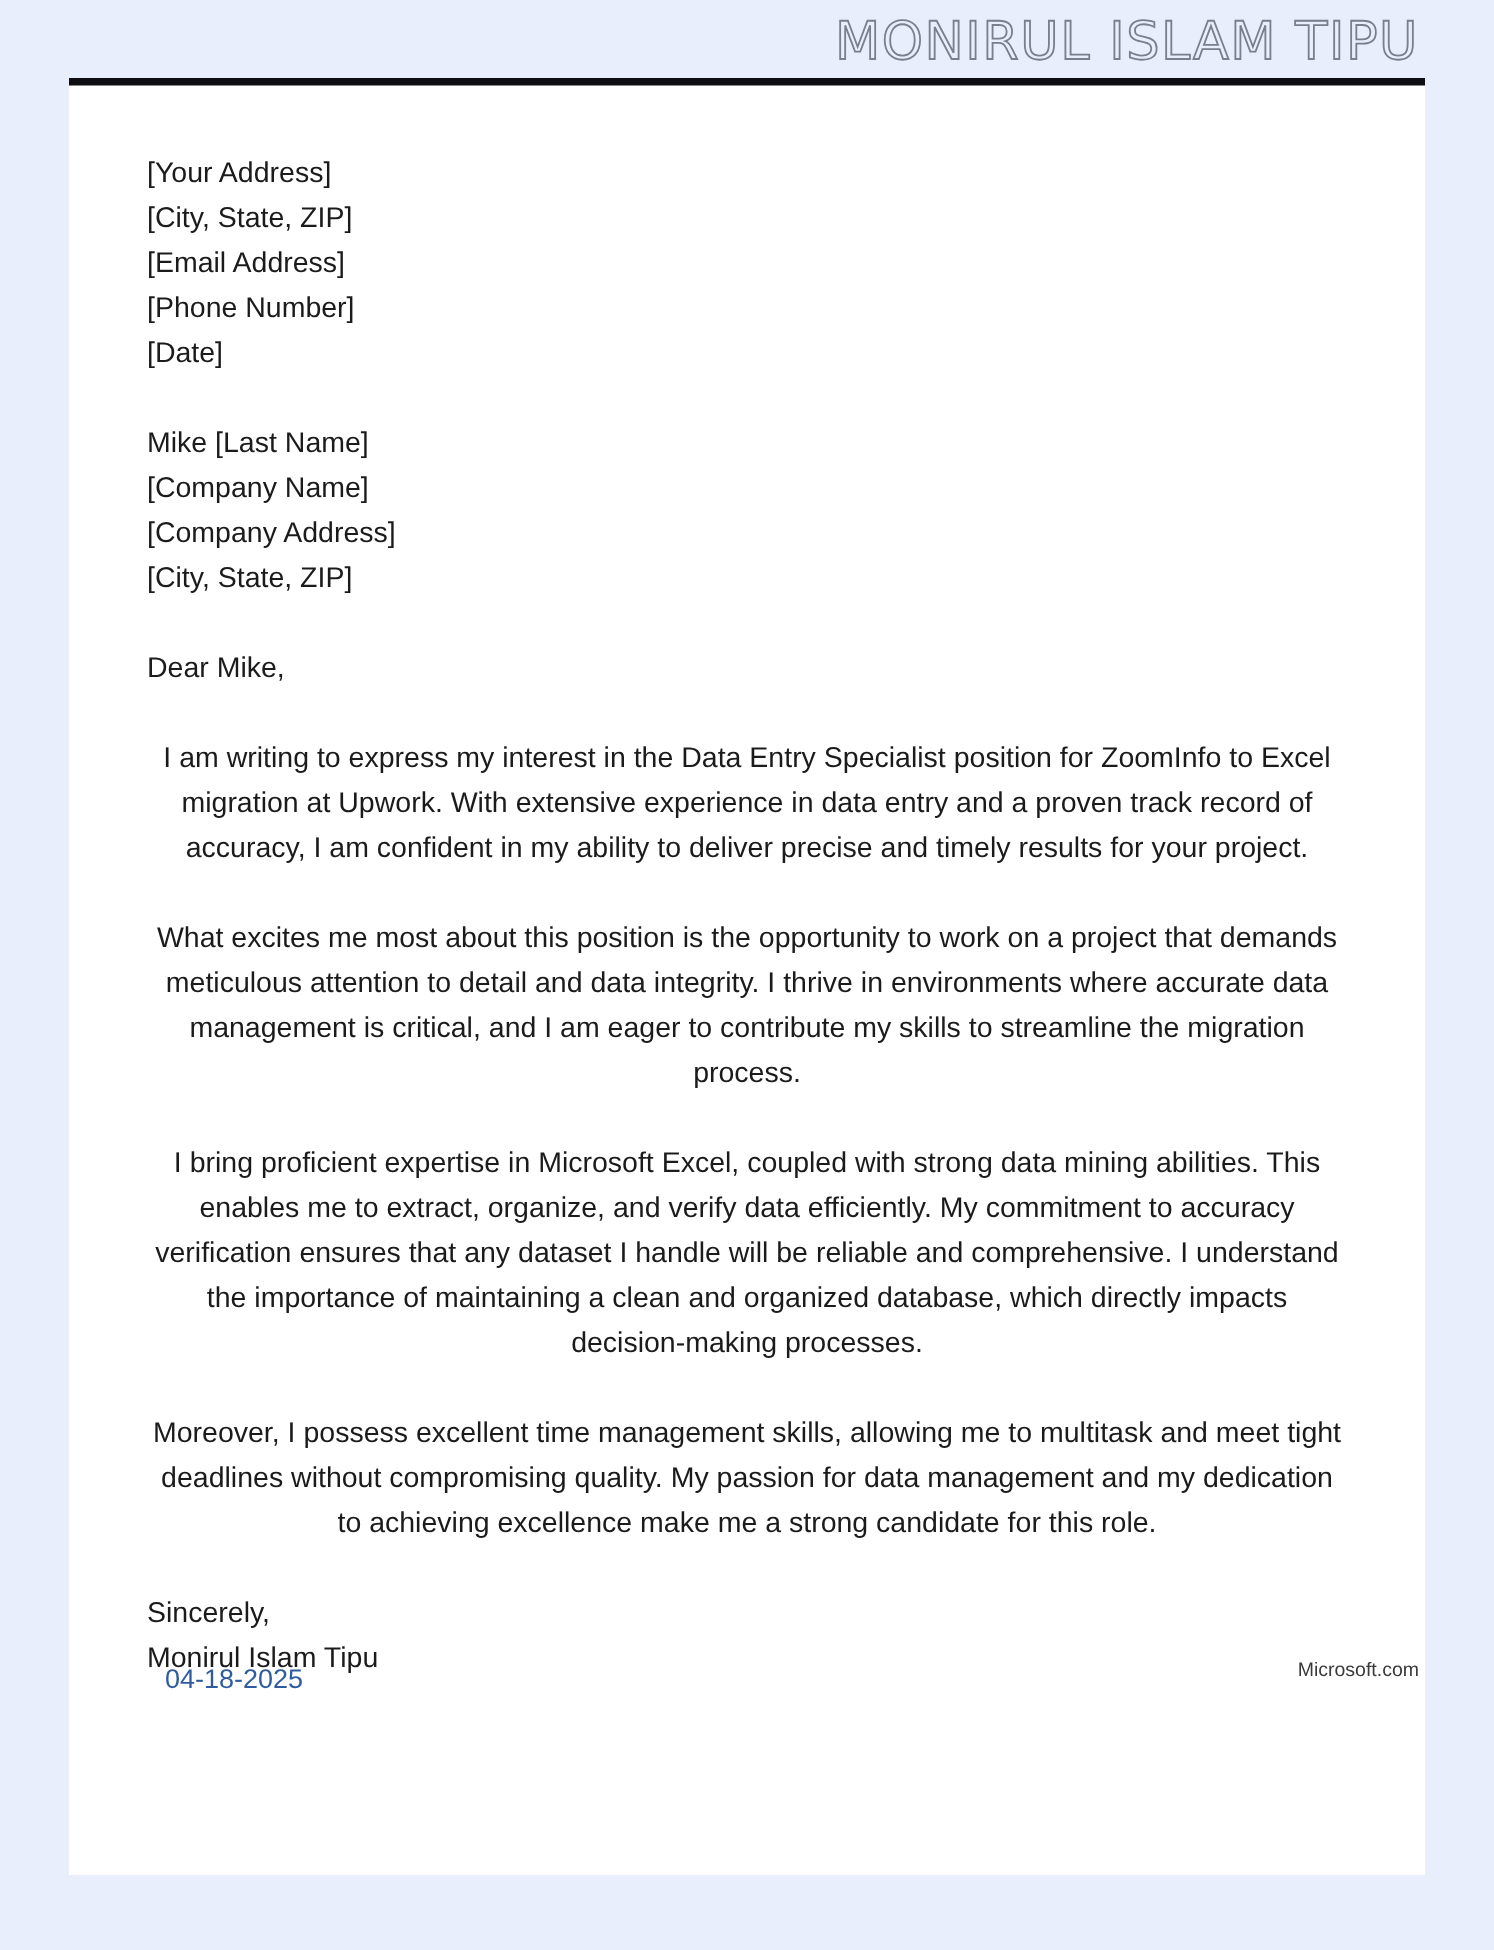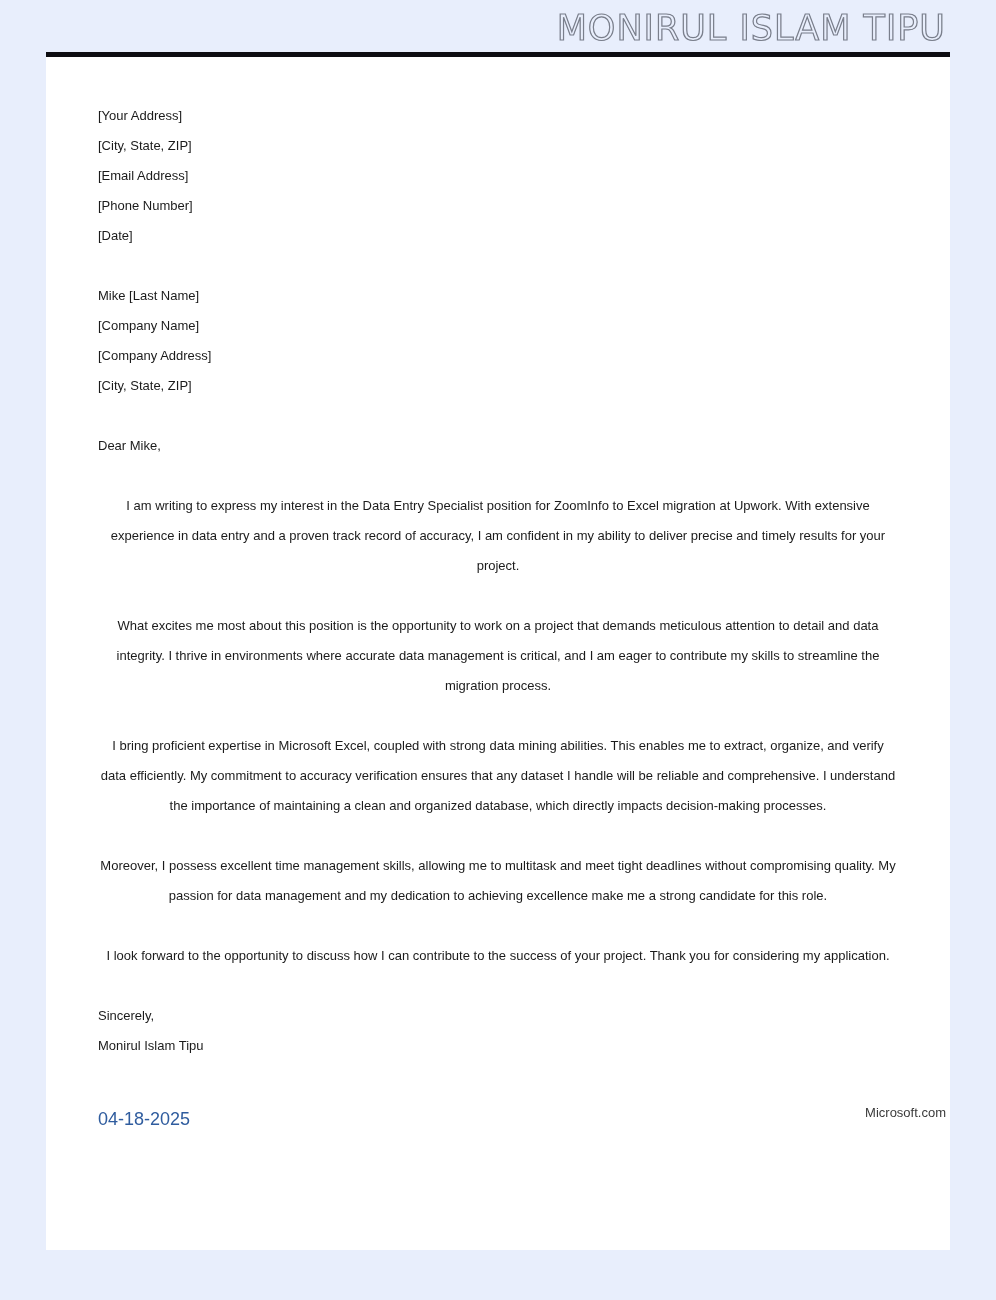--- a/index.html
+++ b/index.html
@@ -52,35 +52,35 @@
     background: #ffffff;
     border-top: 5px solid #0d0d12;
     box-sizing: border-box;
     overflow: hidden;
   }
   .doc-inner {
     padding: 44px 52px 20px 52px;
   }
   .block {
     font-family: "Liberation Sans", sans-serif;
-    font-size: 13px;
+    font-size: 19px;
     line-height: 30px;
     color: #1b1b1b;
     margin: 0 0 30px 0;
     white-space: pre-wrap;
   }
   .block.sign {
     margin-bottom: 0;
   }
   .para {
     text-align: center;
   }
   .footer {
     position: absolute;
-    left: 0;
+    left: 12px;
     right: 0;
     bottom: 0;
     height: 50px;
   }
   .date-stamp {
     position: absolute;
     left: 98px;
     bottom: 26px;
     font-family: "Liberation Sans", sans-serif;
     font-size: 18px;
@@ -117,21 +117,20 @@
 [Company Name]
 [Company Address]
 [City, State, ZIP]</p>
 
       <p class="block">Dear Mike,</p>
 
       <p class="block para">I am writing to express my interest in the Data Entry Specialist position for ZoomInfo to Excel migration at Upwork. With extensive experience in data entry and a proven track record of accuracy, I am confident in my ability to deliver precise and timely results for your project.</p>
       <p class="block para">What excites me most about this position is the opportunity to work on a project that demands meticulous attention to detail and data integrity. I thrive in environments where accurate data management is critical, and I am eager to contribute my skills to streamline the migration process.</p>
       <p class="block para">I bring proficient expertise in Microsoft Excel, coupled with strong data mining abilities. This enables me to extract, organize, and verify data efficiently. My commitment to accuracy verification ensures that any dataset I handle will be reliable and comprehensive. I understand the importance of maintaining a clean and organized database, which directly impacts decision-making processes.</p>
       <p class="block para">Moreover, I possess excellent time management skills, allowing me to multitask and meet tight deadlines without compromising quality. My passion for data management and my dedication to achieving excellence make me a strong candidate for this role.</p>
-      <p class="block para">I look forward to the opportunity to discuss how I can contribute to the success of your project. Thank you for considering my application.</p>
 
       <p class="block sign">Sincerely,
 Monirul Islam Tipu</p>
 
     </div>
   </div>
 
   <div class="footer">
     <div class="date-stamp">04-18-2025</div>
     <div class="brand">Microsoft.com</div>

